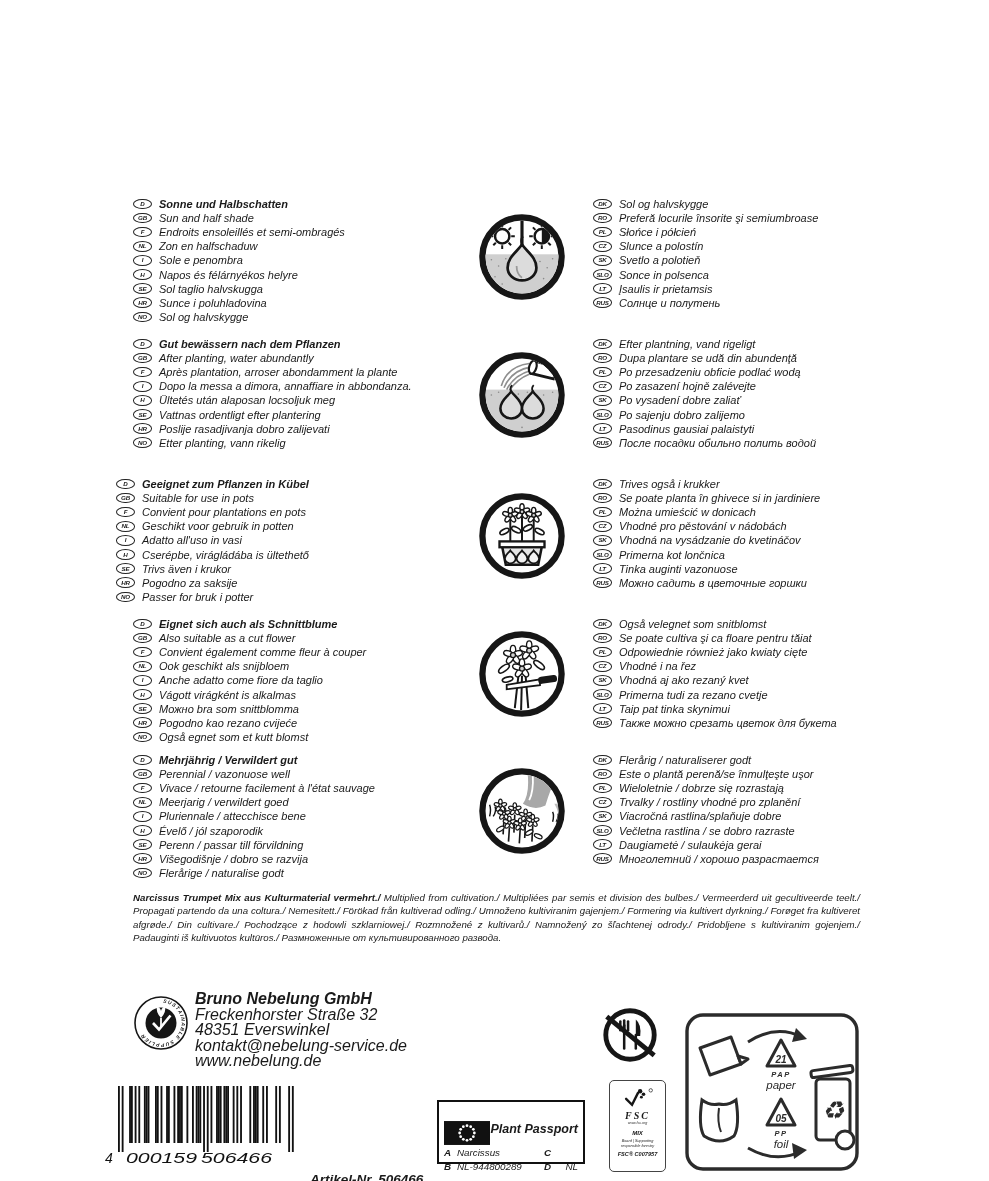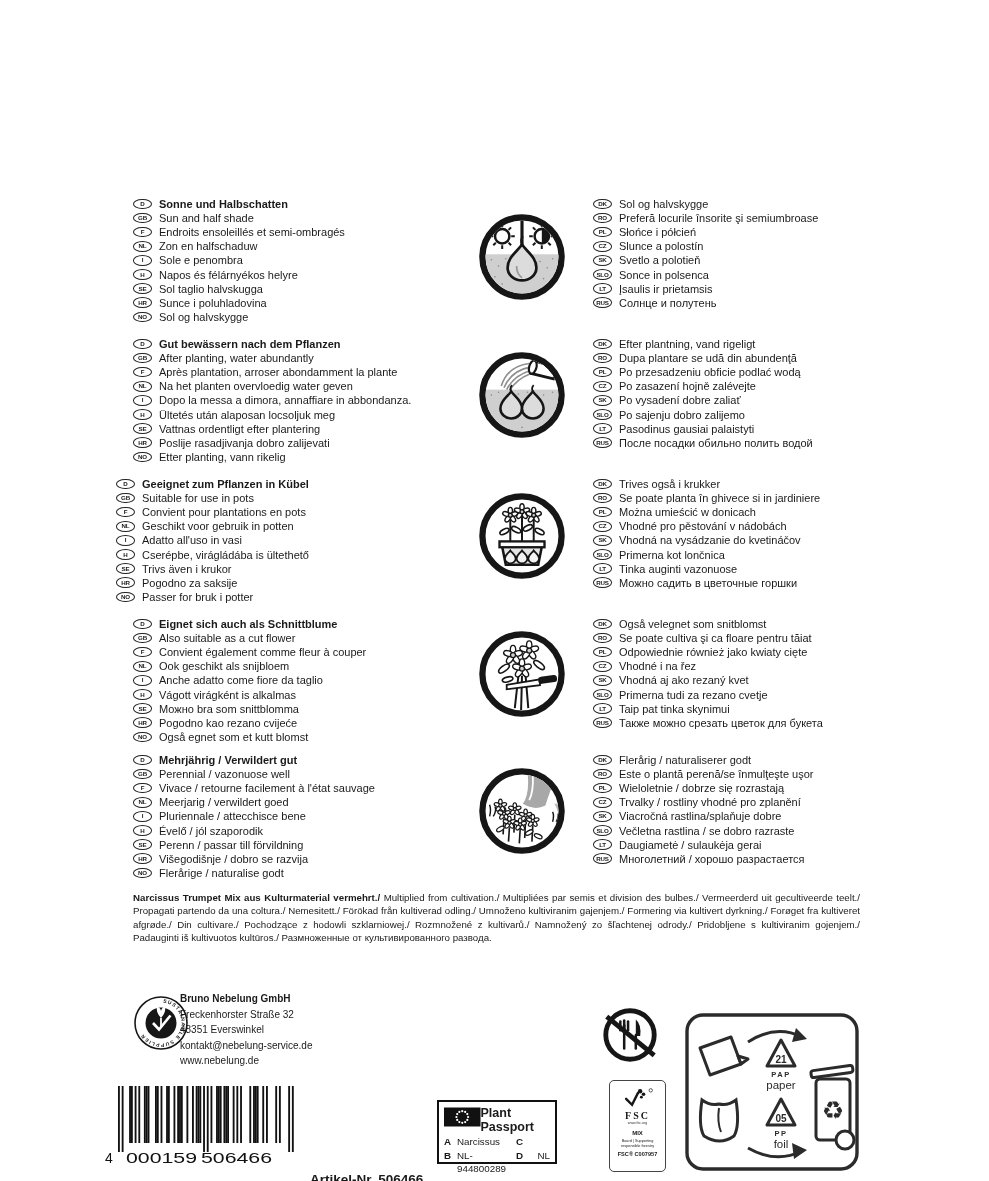--- a/index.html
+++ b/index.html
@@ -1,39 +1,39 @@
 <!DOCTYPE html>
 <html><head>
 <meta charset="utf-8">
 <style>
   html,body{margin:0;padding:0;background:#fff;}
   .page{position:relative;width:989px;height:1181px;background:#ffffff;overflow:hidden;
-        font-family:"Liberation Sans",sans-serif;color:#1a1a1a;}
+        font-family:"Liberation Sans",sans-serif;color:#1a1a1a;font-style:italic;}
   
   .lang-list{position:absolute;}
   .lang-row{display:flex;align-items:center;height:14.1px;font-size:11px;line-height:14px;white-space:nowrap;}
   .lang-row.bold .txt{font-weight:700;}
   .badge{flex:0 0 auto;width:19px;height:10.5px;border:1.2px solid #222;border-radius:50%;
          display:flex;align-items:center;justify-content:center;
          font-size:6.2px;font-weight:700;letter-spacing:-0.2px;margin-right:7px;box-sizing:border-box;}
   .picto{position:absolute;left:477px;width:90px;height:90px;}
   
   .propnote{position:absolute;left:133px;top:891px;width:727px;font-size:9.7px;line-height:13.3px;text-align:justify;}
   .propnote b{font-weight:700;}
   
   .supplier-badge{position:absolute;left:133px;top:995px;width:56px;height:56px;}
-  .addr{position:absolute;left:180px;top:991px;font-size:10px;line-height:15.6px;}
+  .addr{position:absolute;left:195px;top:991px;font-size:16px;line-height:15.6px;}
   .addr .co{font-weight:700;}
   
   .bc-wrap{position:absolute;left:104px;top:1086px;}
   .bc-wrap text{font-family:"Liberation Sans",sans-serif;font-size:14px;fill:#111;}
   .artikel{position:absolute;left:310px;top:1146px;font-size:13.5px;font-weight:700;margin-top:26px;}
   
-  .passport{position:absolute;left:437px;top:1100px;width:120px;height:64px;border:2px solid #111;
-            box-sizing:border-box;padding:3px 5px 2px 5px;background:#fff;}
+  .passport{position:absolute;left:437px;top:1100px;width:148px;height:64px;border:2px solid #111;
+            box-sizing:border-box;padding:19px 5px 2px 5px;background:#fff;}
   .pp-top{display:flex;justify-content:space-between;align-items:flex-start;}
   .pp-flag{width:46px;height:24px;display:block;}
   .pp-title{font-size:12.5px;font-weight:700;margin-top:1px;}
   .pp-row{display:flex;font-size:9.8px;line-height:13px;margin-top:1px;}
   .pp-l{font-weight:700;width:13px;}
   .pp-v{flex:1;}
   .pp-l2{font-weight:700;width:16px;}
   .pp-v2{width:18px;text-align:right;}
   
   .nofood{position:absolute;left:599px;top:1004px;width:62px;height:62px;}
@@ -133,24 +133,20 @@
           <span class="badge">D</span>
           <span class="txt">Gut bewässern nach dem Pflanzen</span>
         </div>
         <div class="lang-row">
           <span class="badge">GB</span>
           <span class="txt">After planting, water abundantly</span>
         </div>
         <div class="lang-row">
           <span class="badge">F</span>
           <span class="txt">Après plantation, arroser abondamment la plante</span>
-        </div>
-        <div class="lang-row">
-          <span class="badge">NL</span>
-          <span class="txt">Na het planten overvloedig water geven</span>
         </div>
         <div class="lang-row">
           <span class="badge">I</span>
           <span class="txt">Dopo la messa a dimora, annaffiare in abbondanza.</span>
         </div>
         <div class="lang-row">
           <span class="badge">H</span>
           <span class="txt">Ültetés után alaposan locsoljuk meg</span>
         </div>
         <div class="lang-row">

